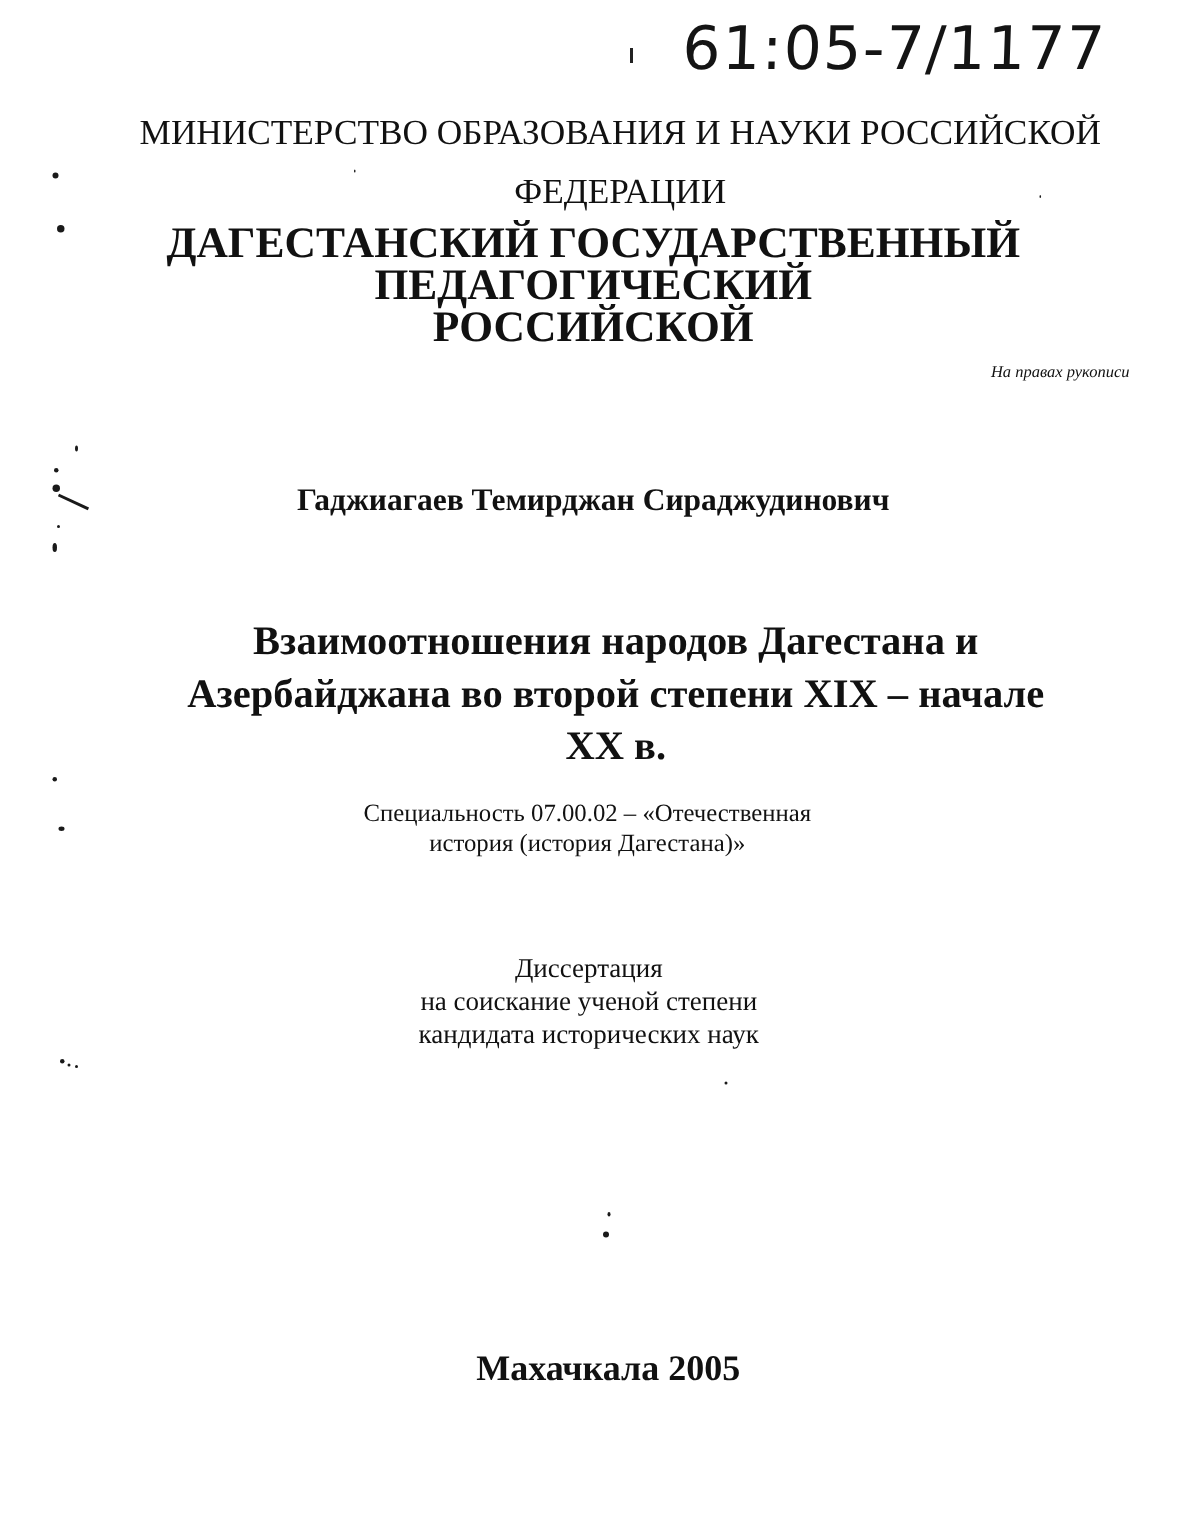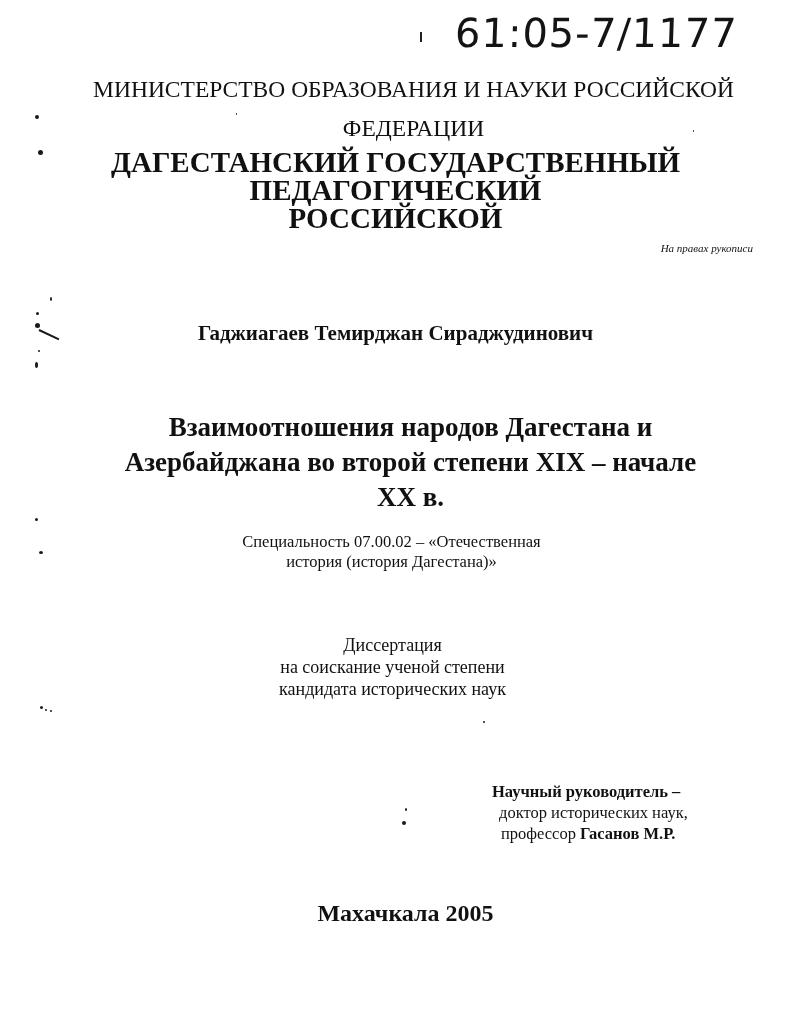--- a/index.html
+++ b/index.html
@@ -154,28 +154,20 @@
     <div>Специальность 07.00.02 – «Отечественная</div>
     <div>история (история Дагестана)»</div>
   </div>
 
   <div class="center-block dissertation">
     <div>Диссертация</div>
     <div>на соискание ученой степени</div>
     <div>кандидата исторических наук</div>
   </div>
 
-  <div class="supervisor">
-    <div class="line1">Научный руководитель –</div>
-    <div class="line2">доктор исторических наук,</div>
-    <div class="line3">
-      <span>профессор</span>
-      <span class="bold">Гасанов М.Р.</span>
-    </div>
-  </div>
 
   <div class="center-block city">Махачкала 2005</div>
 
   <div class="speck" style="left:35px;top:115px;width:4px;height:4px;"></div>
   <div class="speck" style="left:38px;top:150px;width:5px;height:5px;"></div>
   <div class="speck" style="left:50px;top:297px;width:2px;height:4px;"></div>
   <div class="speck" style="left:36px;top:312px;width:3px;height:3px;"></div>
   <div class="speck" style="left:35px;top:323px;width:5px;height:5px;"></div>
   <div class="streak" style="left:39px;top:329px;width:22px;transform:rotate(25deg);"></div>
   <div class="speck" style="left:38px;top:350px;width:2px;height:2px;"></div>

